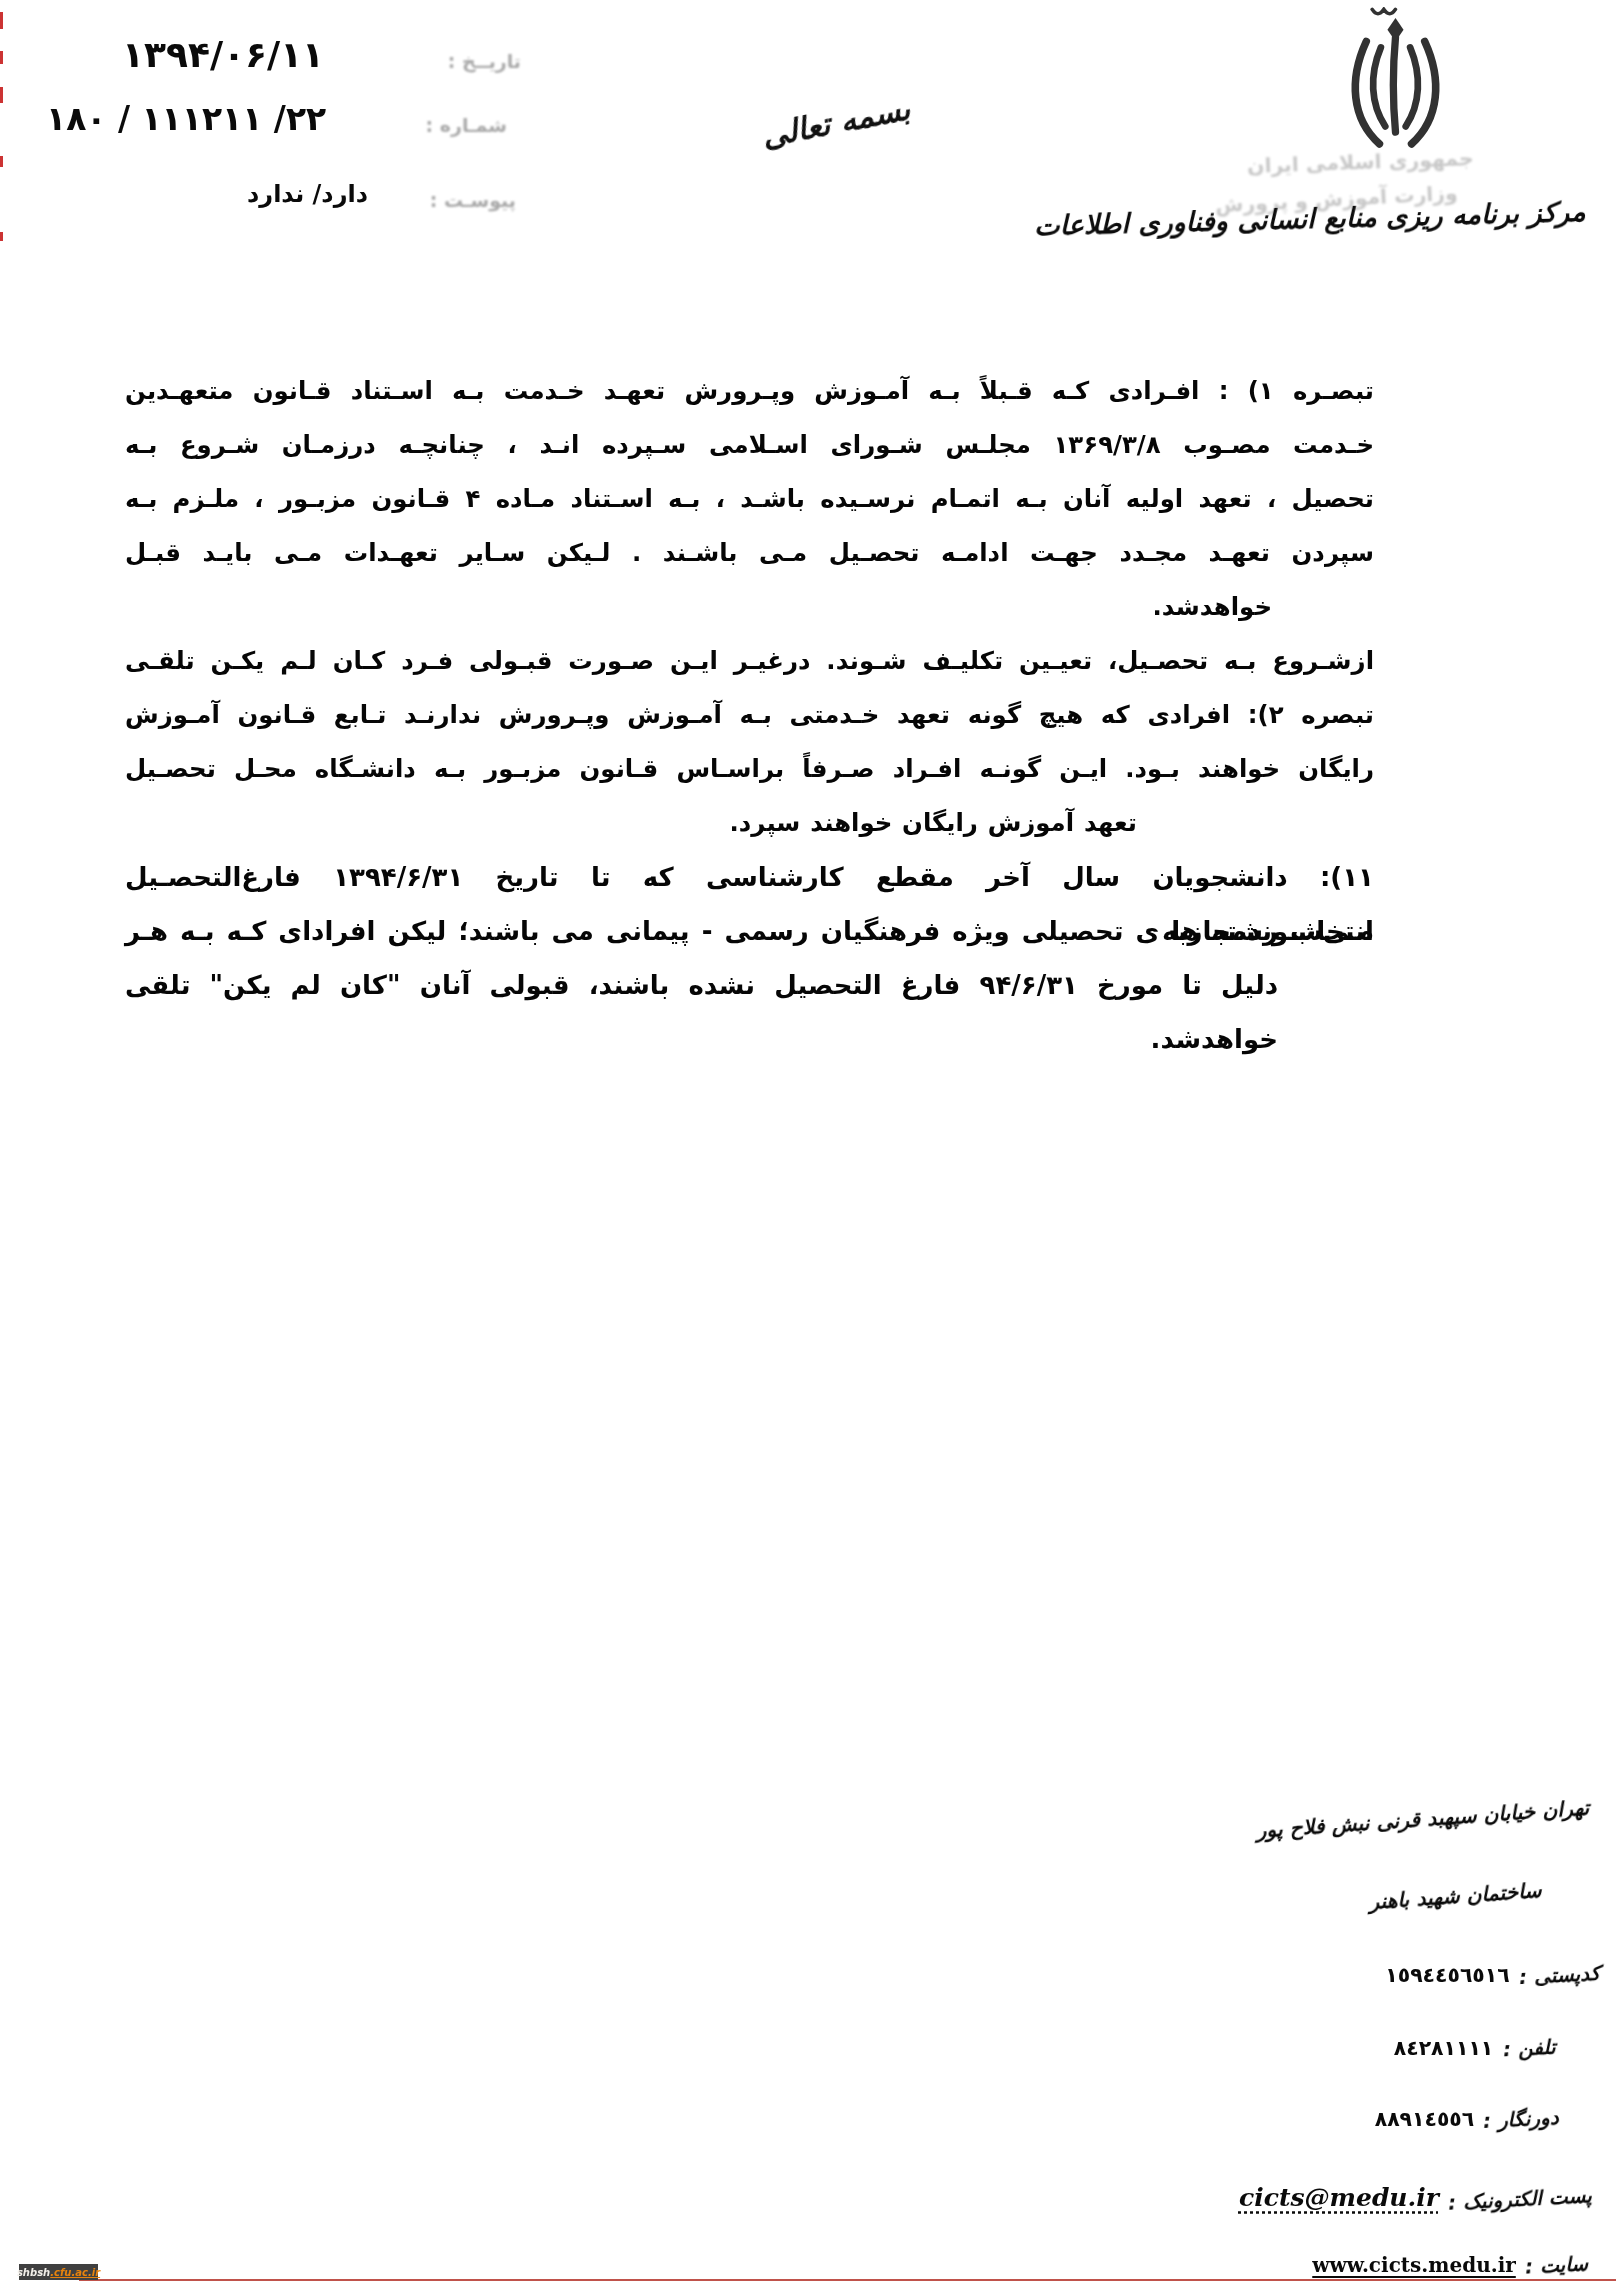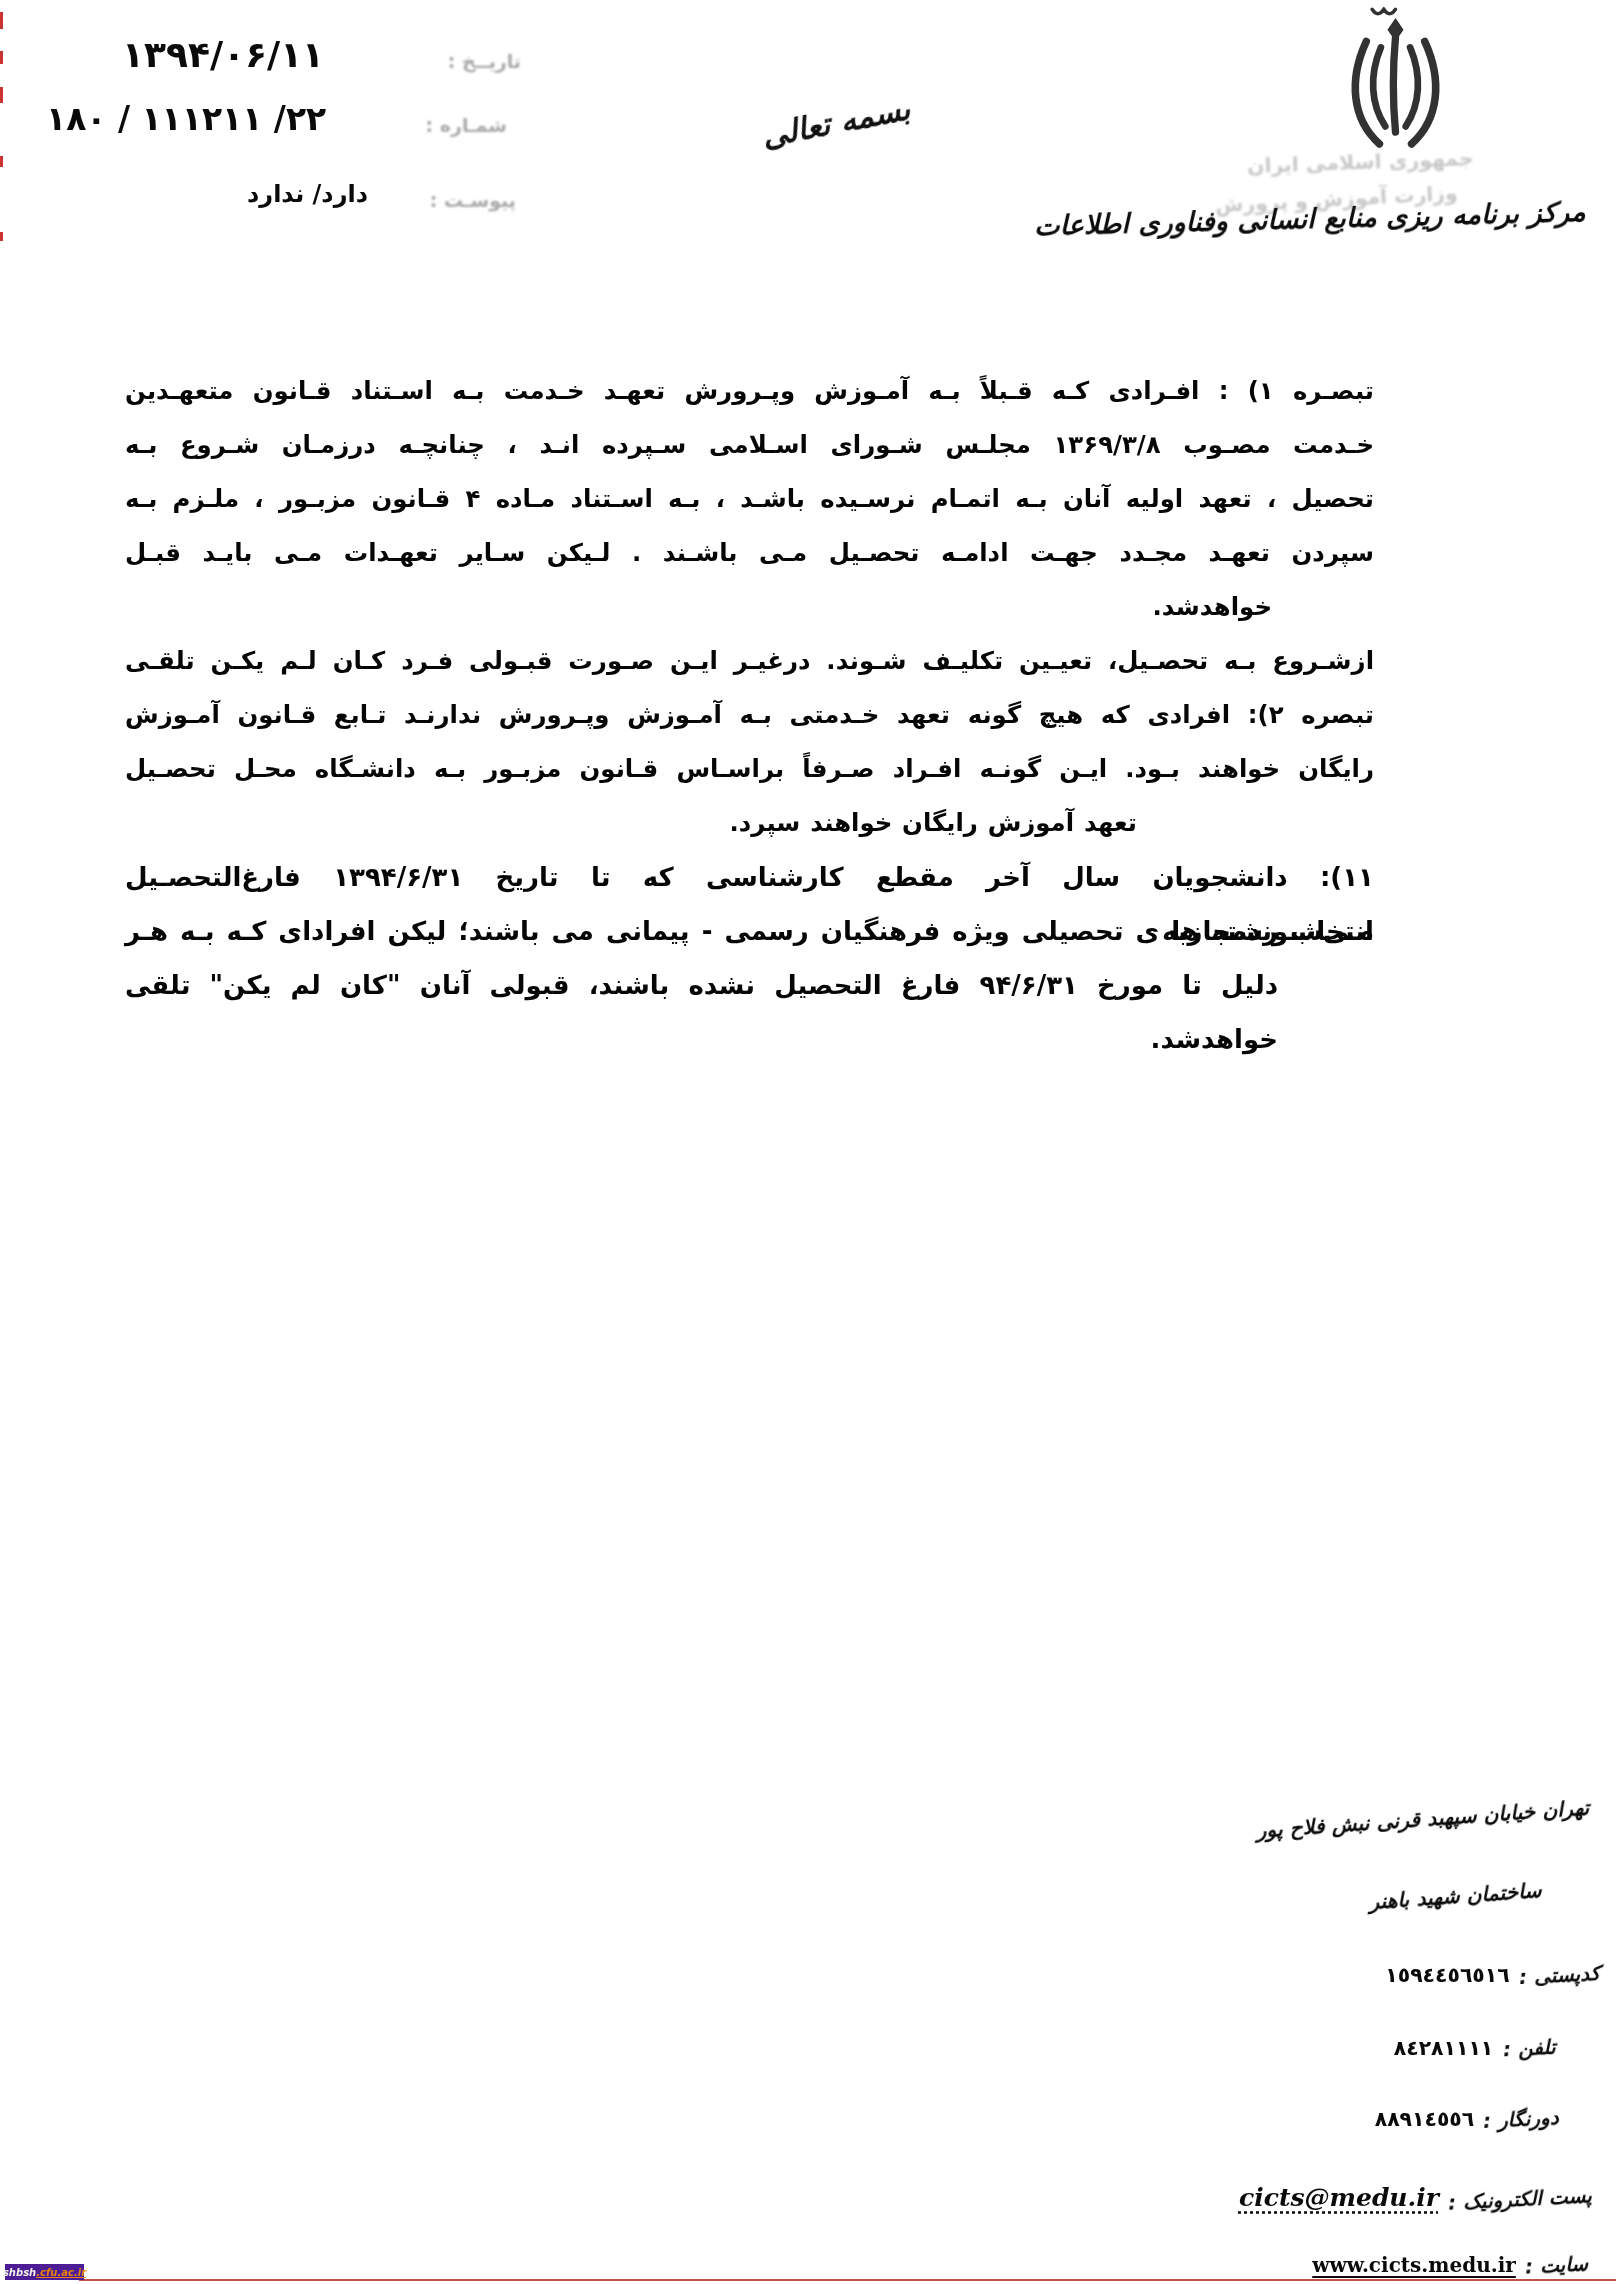--- a/index.html
+++ b/index.html
@@ -69,22 +69,22 @@
   .f-fax{top:2107px; right:57px;}
   .f-email{top:2163px; right:24px;}
   .f-site{top:2233px; right:28px;}
   .f-latin{
     font-family:"DejaVu Serif",serif; font-weight:700; direction:ltr; unicode-bidi:embed;margin-top:20px;
   }
   .f-email .f-latin{font-size:25px; font-style:italic; text-decoration:underline; text-decoration-style:dotted; text-underline-offset:5.3px;}
   .f-site .f-latin{font-size:20px; text-decoration:underline; text-underline-offset:4px;}
   
   .watermark{
-    position:absolute; left:5px; top:2264px; width:79px; height:16px;
-    background:#4c1d95; display:flex; align-items:center; justify-content:center;
+    position:absolute; left:19px; top:2264px; width:79px; height:16px;
+    background:#404040; display:flex; align-items:center; justify-content:center;
     font-size:10px; font-weight:700; font-style:italic; font-family:"DejaVu Sans",sans-serif;
     letter-spacing:0;
   }
   .wm-prefix{color:#f2efe9;}
   .wm-suffix{color:#e8830d;text-decoration:underline;}
   
   .edge-dash{position:absolute; left:0; width:3.3px; background:#cc3333;}
   .bottom-line{position:absolute; left:79px; right:0; top:2279px; height:2px; background:#b5342c; opacity:.85;}
 </style>
 </head>

